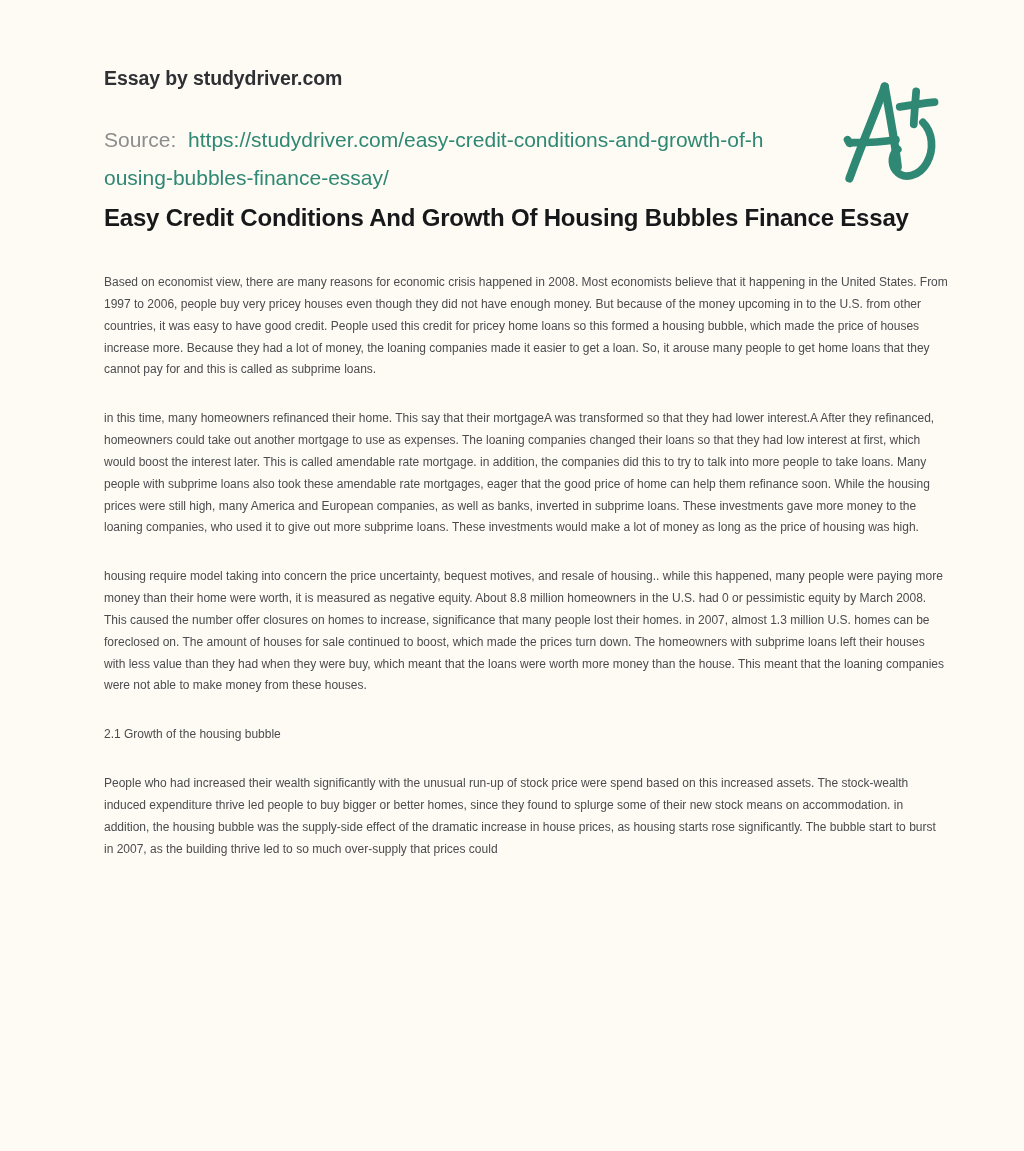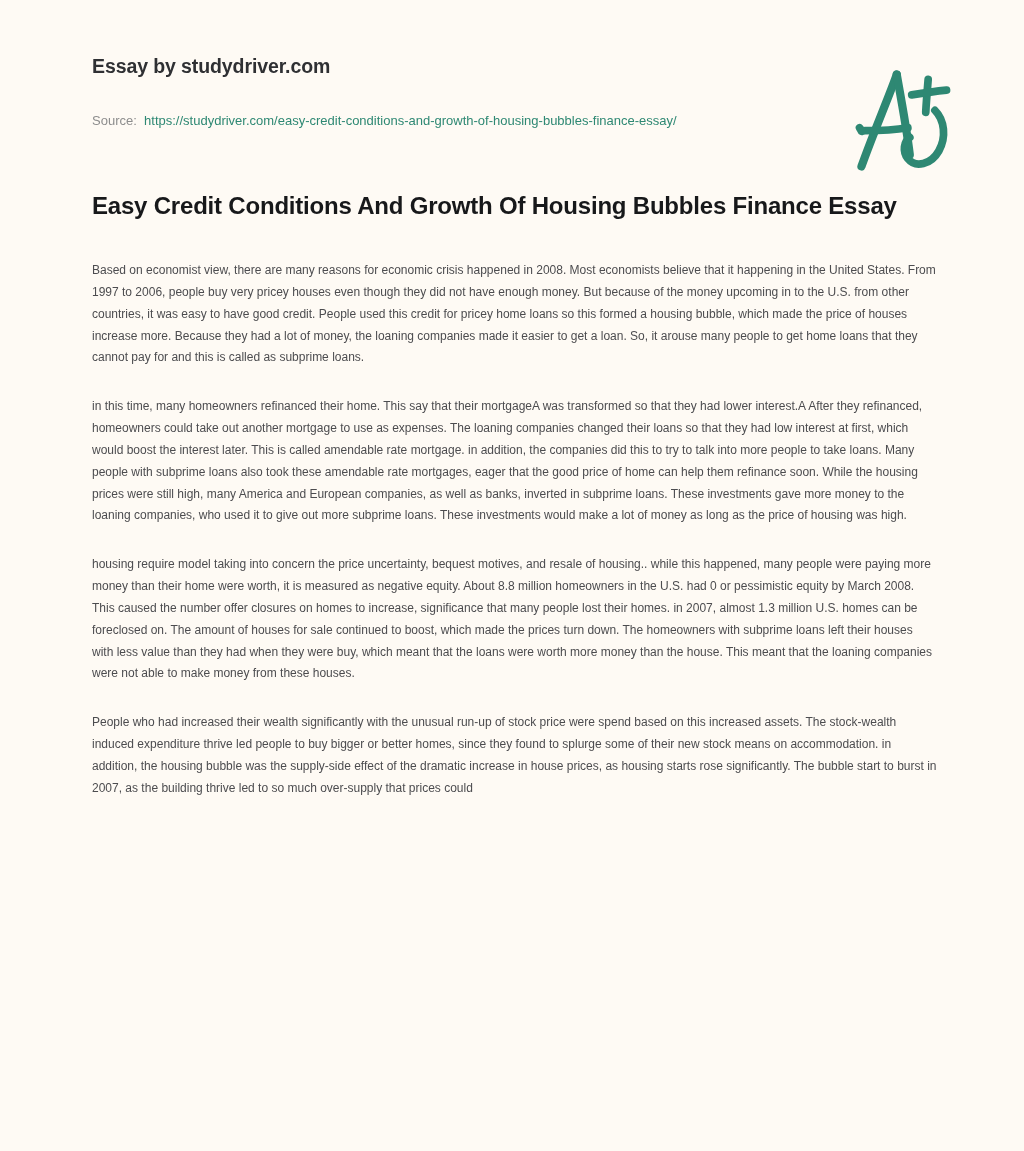--- a/index.html
+++ b/index.html
@@ -14,41 +14,41 @@
     background: #fefaf4;
     font-family: "Liberation Sans", sans-serif;
     overflow: hidden;
     position: relative;
   }
 
   .page {
     width: 1024px;
     height: 1093px;
     position: relative;
-    padding: 0;
+    padding: 12px;
   }
 
   
   .header {
     position: relative;
     padding: 54px 64px 0 92px;
     min-height: 190px;
   }
 
   .brand-line {
     font-size: 19.5px;
     font-weight: bold;
     color: #2f3033;
     letter-spacing: -0.1px;
     line-height: 1.3;
     margin: 0 0 30px 0;
   }
 
   .source-block {
-    font-size: 13px;
+    font-size: 21px;
     line-height: 1.78;
     max-width: 660px;
     color: #8b8b8b;
     word-break: break-word;
   }
   .source-label {
     color: #8d8d8d;
   }
   .source-url {
     color: #2e8873;
@@ -133,17 +133,18 @@
   </div>
 
   <div class="article">
 
     <h1 class="essay-title">Easy Credit Conditions And Growth Of Housing Bubbles Finance Essay</h1>
 
     <div class="body-text" id="body-text">
         <p>Based on economist view, there are many reasons for economic crisis happened in 2008. Most economists believe that it happening in the United States. From 1997 to 2006, people buy very pricey houses even though they did not have enough money. But because of the money upcoming in to the U.S. from other countries, it was easy to have good credit. People used this credit for pricey home loans so this formed a housing bubble, which made the price of houses increase more. Because they had a lot of money, the loaning companies made it easier to get a loan. So, it arouse many people to get home loans that they cannot pay for and this is called as subprime loans.</p>
         <p>in this time, many homeowners refinanced their home. This say that their mortgageA was transformed so that they had lower interest.A  After they refinanced, homeowners could take out another mortgage to use as expenses. The loaning companies changed their loans so that they had low interest at first, which would boost the interest later. This is called amendable rate mortgage. in addition, the companies did this to try to talk into more people to take loans. Many people with subprime loans also took these amendable rate mortgages, eager that the good price of home can help them refinance soon. While the housing prices were still high, many America and European companies, as well as banks, inverted in subprime loans. These investments gave more money to the loaning companies, who used it to give out more subprime loans. These investments would make a lot of money as long as the price of housing was high.</p>
         <p>housing require model taking into concern the price uncertainty, bequest motives, and resale of housing.. while this happened, many people were paying more money than their home were worth, it is measured as negative equity. About 8.8 million homeowners in the U.S. had 0 or pessimistic equity by March 2008. This caused the number offer closures on homes to increase, significance that many people lost their homes. in 2007, almost 1.3 million U.S. homes can be foreclosed on. The amount of houses for sale continued to boost, which made the prices turn down. The homeowners with subprime loans left their houses with less value than they had when they were buy, which meant that the loans were worth more money than the house. This meant that the loaning companies were not able to make money from these houses.</p>
+        <h2>2.1 Growth of the housing bubble</h2>
         <p>People who had increased their wealth significantly with the unusual run-up of stock price were spend based on this increased assets. The stock-wealth induced expenditure thrive led people to buy bigger or better homes, since they found to splurge some of their new stock means on accommodation. in addition, the housing bubble was the supply-side effect of the dramatic increase in house prices, as housing starts rose significantly. The bubble start to burst in 2007, as the building thrive led to so much over-supply that prices could</p>
       </div>
 
   </div>
 </div>
 
 </body></html>

